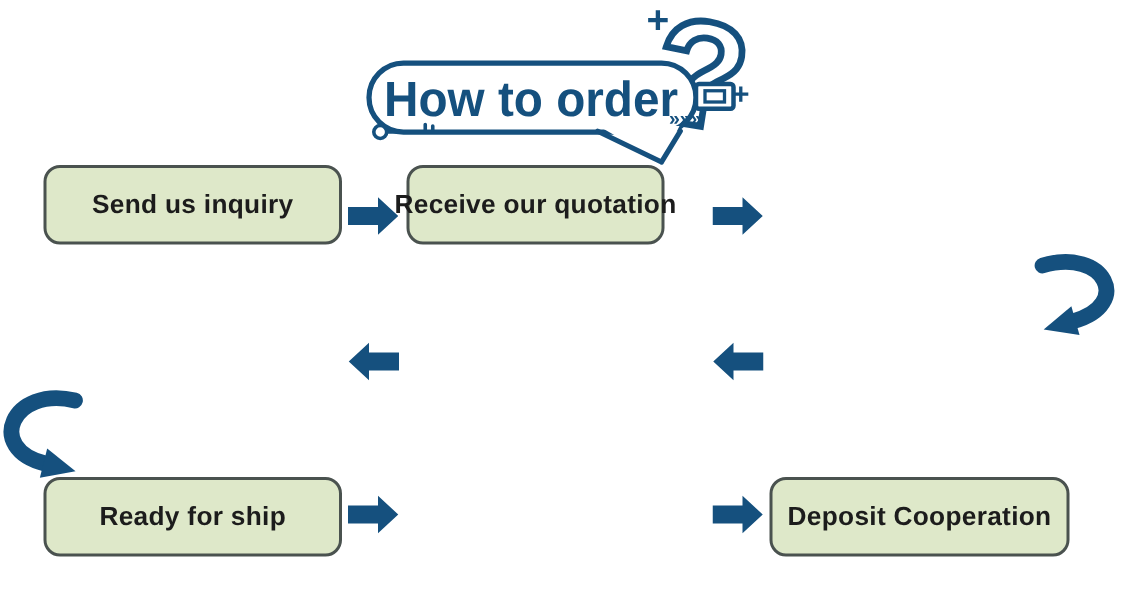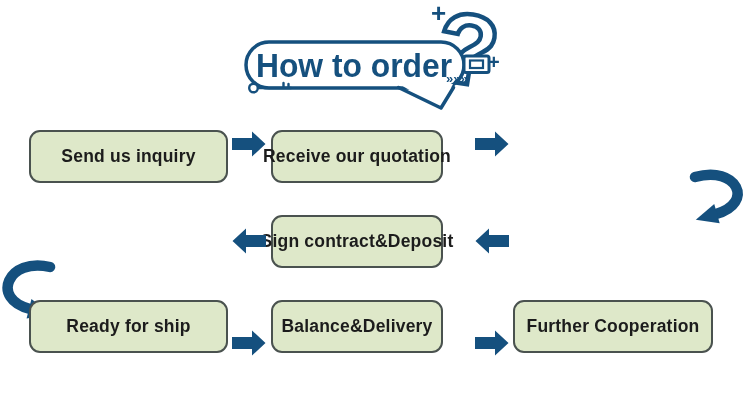--- a/index.html
+++ b/index.html
@@ -11,21 +11,21 @@
     position:absolute;height:53px;box-sizing:border-box;
     background:var(--box-fill,#dee8c9);
     border:2px solid var(--box-border,#4a524f);
     border-radius:11px;
     display:flex;align-items:center;justify-content:center;
   }
   .step span{
     font-size:17.5px;font-weight:bold;color:var(--box-text,#1c1c1c);
     letter-spacing:0.2px;white-space:nowrap;
   }
-  .r1{top:130px}.r2{top:215px}.r3{top:300px}
+  .r1{top:110px}.r2{top:215px}.r3{top:318px}
   .c1{left:29px;width:199px}.c2{left:271px;width:172px}.c3{left:513px;width:200px}
   .arrow{position:absolute}
   .fill-accent{fill:var(--accent,#15507e)}
   .stroke-accent{stroke:var(--accent,#15507e)}
   .no-fill{fill:none}
   .fill-white{fill:#fff}
   svg text{font-family:"Liberation Sans",sans-serif}
 </style>
 </head>
 <body>
@@ -82,40 +82,34 @@
     <polygon points="0,7 20,7 20,0.5 33.5,13 20,25.5 20,19 0,19" class="fill-accent"></polygon>
   </svg>
 
   <svg class="arrow" style="left:688px;top:166px" width="62" height="64" viewBox="688 166 62 64">
     <path d="M 695 177 C 737 165, 755 203, 716 214" class="no-fill stroke-accent" stroke-width="10.5" stroke-linecap="round" marker-end="url(#arrowhead)"></path>
   </svg>
 
   <svg class="arrow" style="left:475px;top:228px" width="34" height="26">
     <polygon points="34,7 14,7 14,0.5 0.5,13 14,25.5 14,19 34,19" class="fill-accent"></polygon>
   </svg>
-  <div class="step r2 c2">
-    <span>Sign contract&amp;Deposit</span>
-  </div>
   <svg class="arrow" style="left:232px;top:228px" width="34" height="26">
     <polygon points="34,7 14,7 14,0.5 0.5,13 14,25.5 14,19 34,19" class="fill-accent"></polygon>
   </svg>
 
   <svg class="arrow" style="left:0;top:256px" width="62" height="66" viewBox="0 256 62 66">
     <path d="M 50 267 C 8 257, -10 299, 30 309" class="no-fill stroke-accent" stroke-width="10.5" stroke-linecap="round" marker-end="url(#arrowhead)"></path>
   </svg>
 
   <div class="step r3 c1">
     <span>Ready for ship</span>
   </div>
   <svg class="arrow" style="left:232px;top:330px" width="34" height="26">
     <polygon points="0,7 20,7 20,0.5 33.5,13 20,25.5 20,19 0,19" class="fill-accent"></polygon>
   </svg>
-  <div class="step r3 c2">
-    <span>Balance&amp;Delivery</span>
-  </div>
   <svg class="arrow" style="left:475px;top:330px" width="34" height="26">
     <polygon points="0,7 20,7 20,0.5 33.5,13 20,25.5 20,19 0,19" class="fill-accent"></polygon>
   </svg>
   <div class="step r3 c3">
-    <span>Further Cooperation</span>
+    <span>Deposit Cooperation</span>
   </div>
 
 </div>
 
 </body></html>

